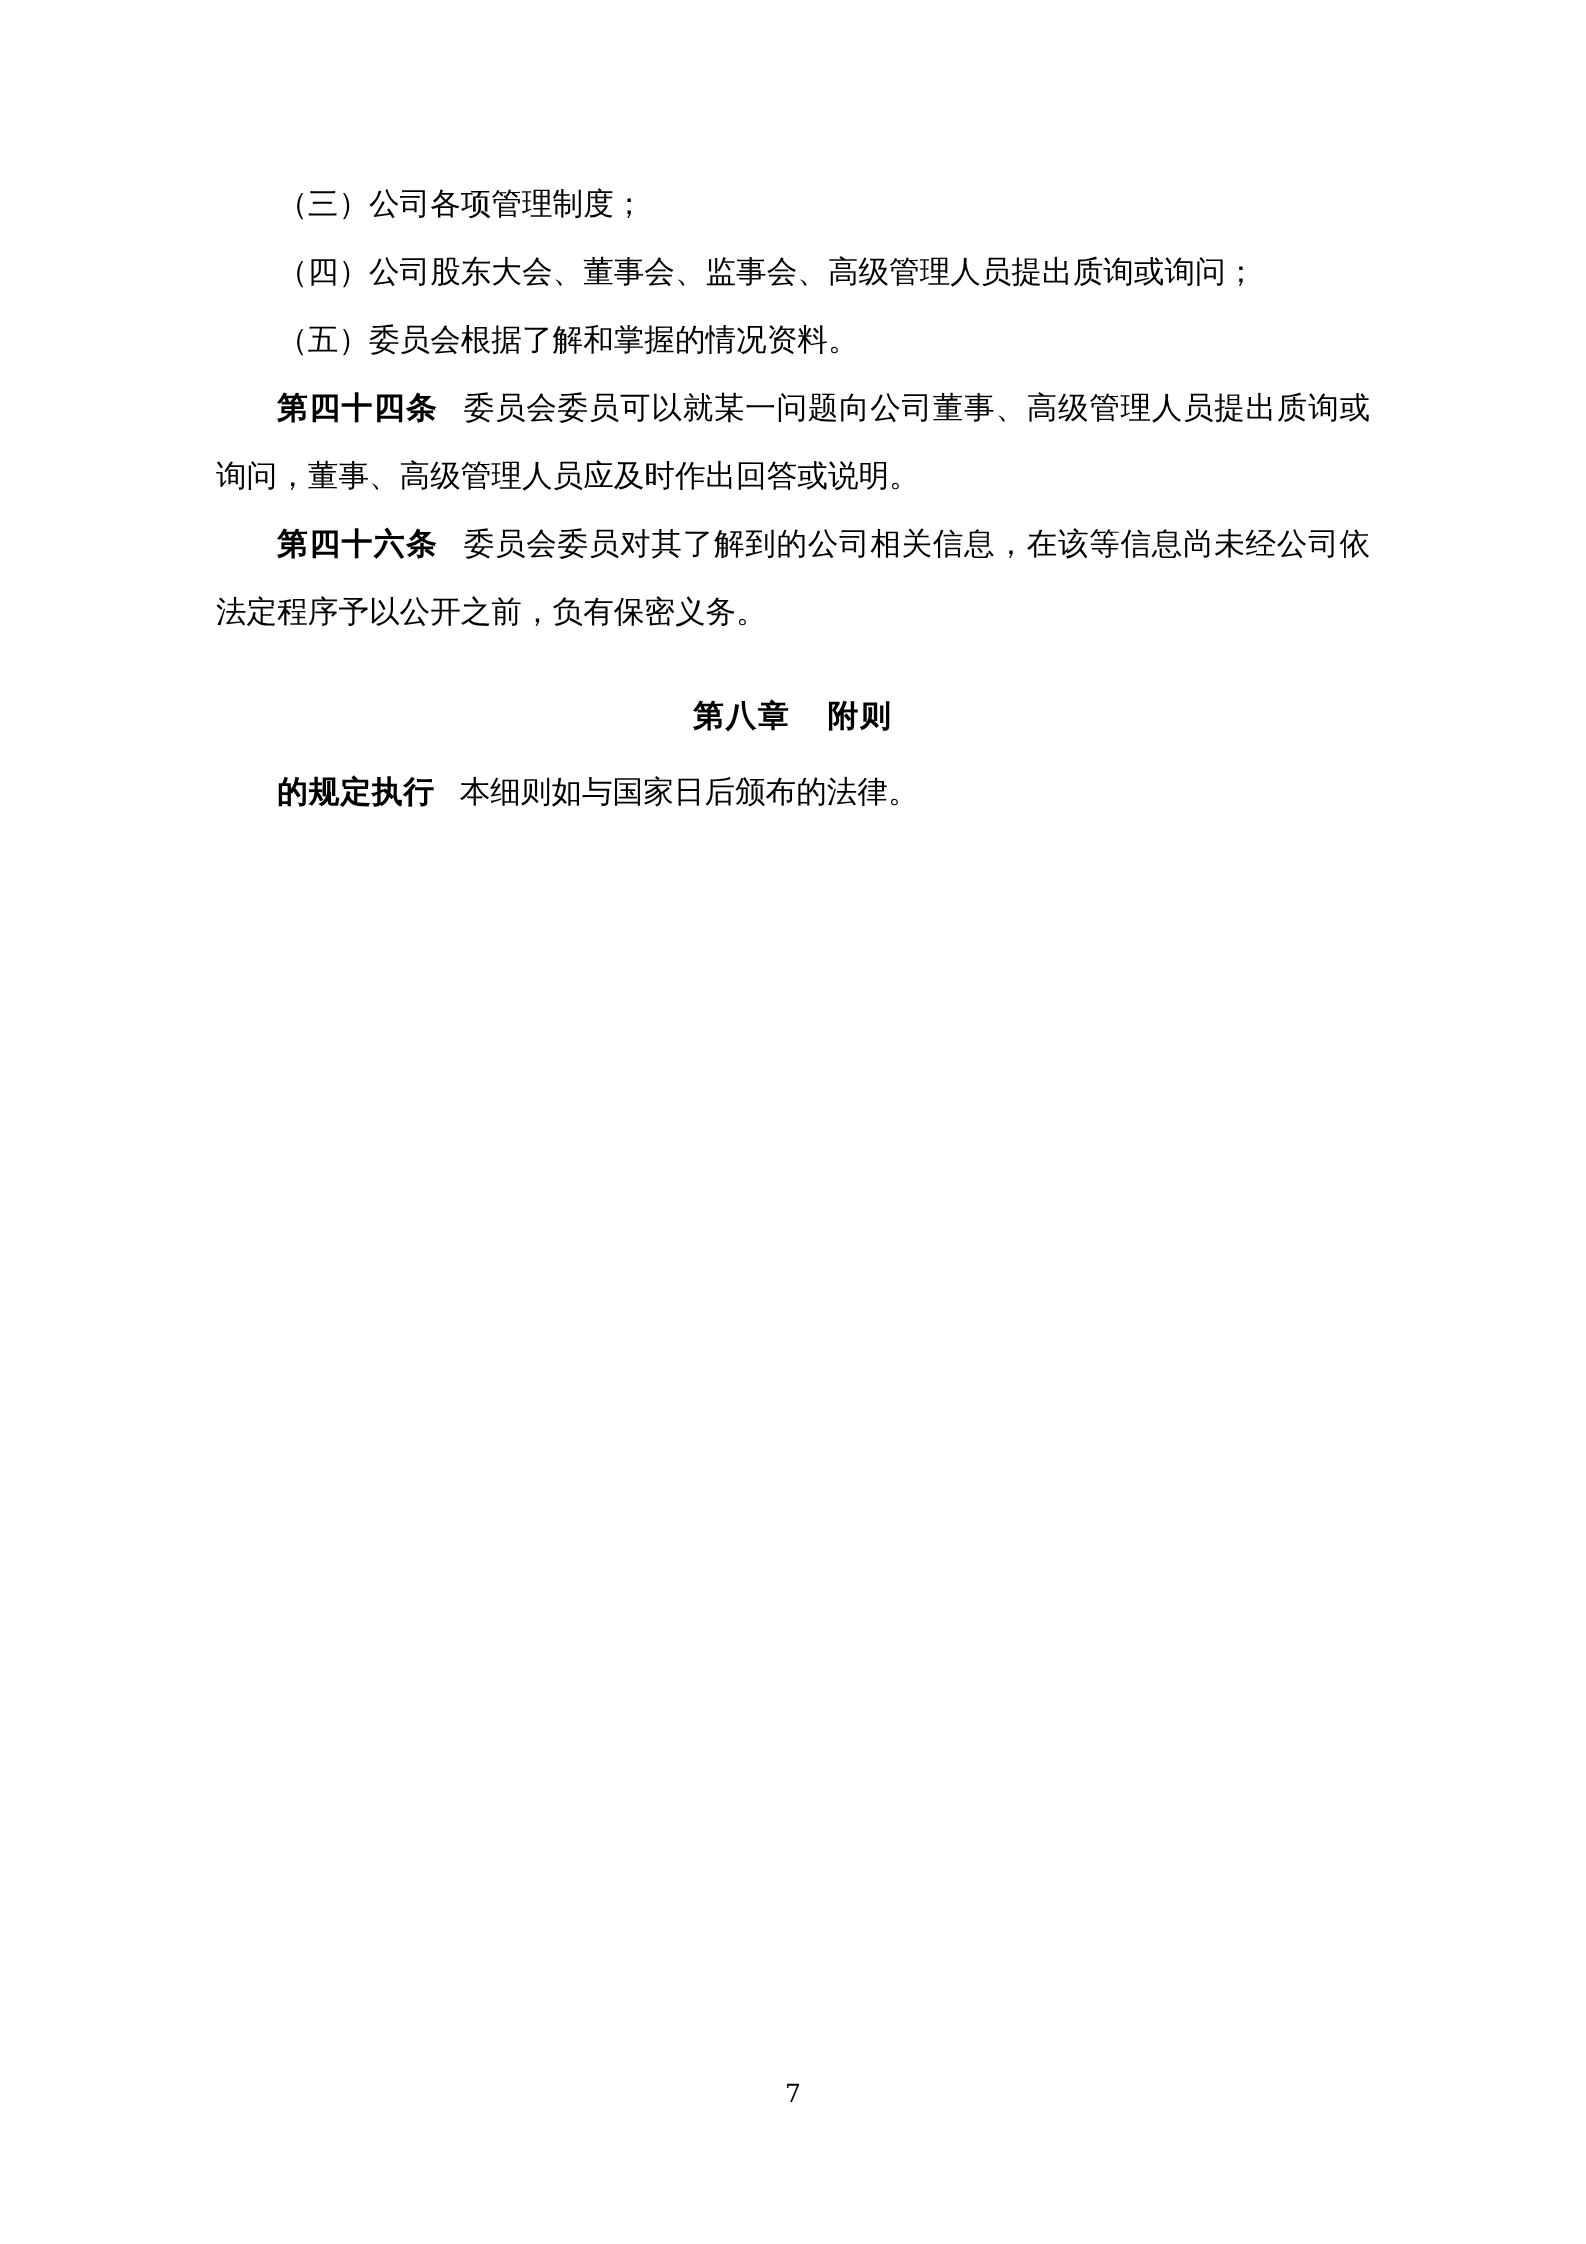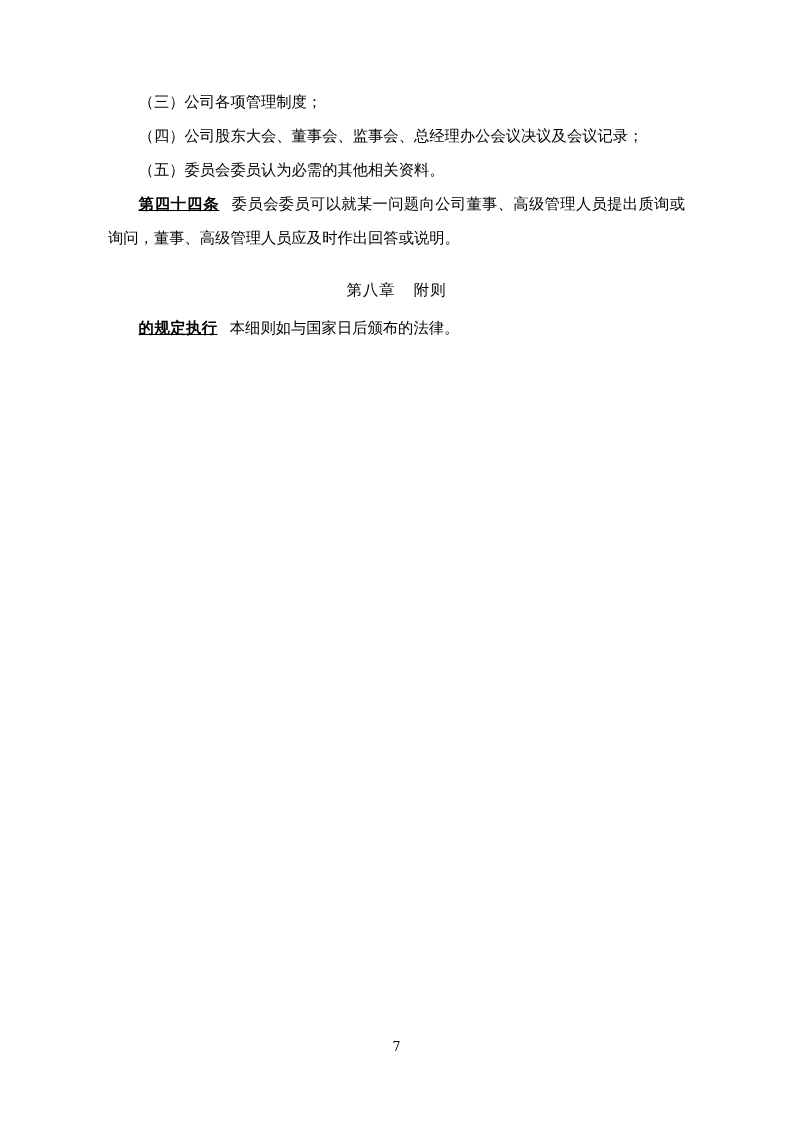--- a/index.html
+++ b/index.html
@@ -33,30 +33,29 @@
   .para {
     margin: 0;
     text-indent: 2em;
   }
   .para.hang {
     text-indent: 2em;
   }
   .label {
     font-weight: bold;
     letter-spacing: 0.5px;
-    text-decoration: underline;
   }
   .gap {
     display: inline-block;
     width: 0.8em;
   }
   .chapter-heading {
     margin: 18px 0 4px 0;
     text-align: center;
-    font-weight: normal;
+    font-weight: bold;
     font-size: 15.3px;
     line-height: 34px;
     letter-spacing: 1px;
     text-indent: 0;
   }
   .chapter-heading .sp {
     display: inline-block;
     width: 1.2em;
   }
   .page-number {
@@ -73,32 +72,35 @@
 <body>
 
 <div class="page">
   <div class="body-text">
 
     <p class="para">
       <span>（三）公司各项管理制度；</span>
     </p>
 
     <p class="para">
-      <span>（四）公司股东大会、董事会、监事会、总经理办公会议决议及会议记录；</span>
+      <span>（四）公司股东大会、董事会、监事会、高级管理人员提出质询或询问；</span>
     </p>
 
     <p class="para">
-      <span>（五）委员会委员认为必需的其他相关资料。</span>
+      <span>（五）委员会根据了解和掌握的情况资料。</span>
     </p>
 
     <p class="para hang">
       <span class="label">第四十四条</span><span class="gap"></span><span>委员会委员可以就某一问题向公司董事、高级管理人员提出质询或询问，董事、高级管理人员应及时作出回答或说明。</span>
     </p>
 
 
+    <p class="para hang">
+      <span class="label">第四十六条</span><span class="gap"></span><span>委员会委员对其了解到的公司相关信息，在该等信息尚未经公司依法定程序予以公开之前，负有保密义务。</span>
+    </p>
 
     <p class="chapter-heading">
       <span>第八章</span><span class="sp"></span><span>附则</span>
     </p>
 
 
 
     <p class="para hang">
       <span class="label">的规定执行</span><span class="gap"></span><span>本细则如与国家日后颁布的法律。</span>
     </p>

